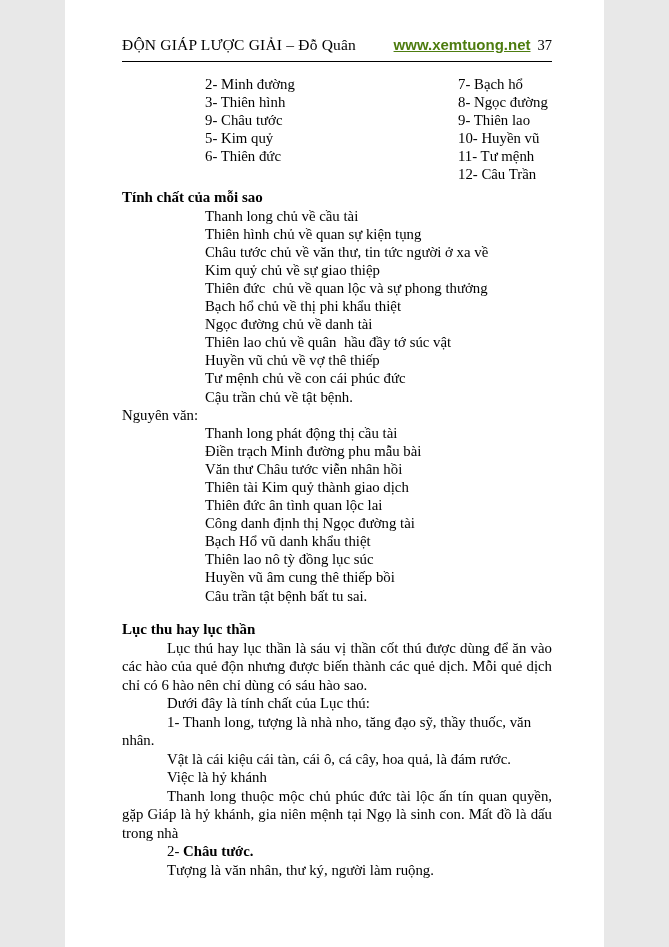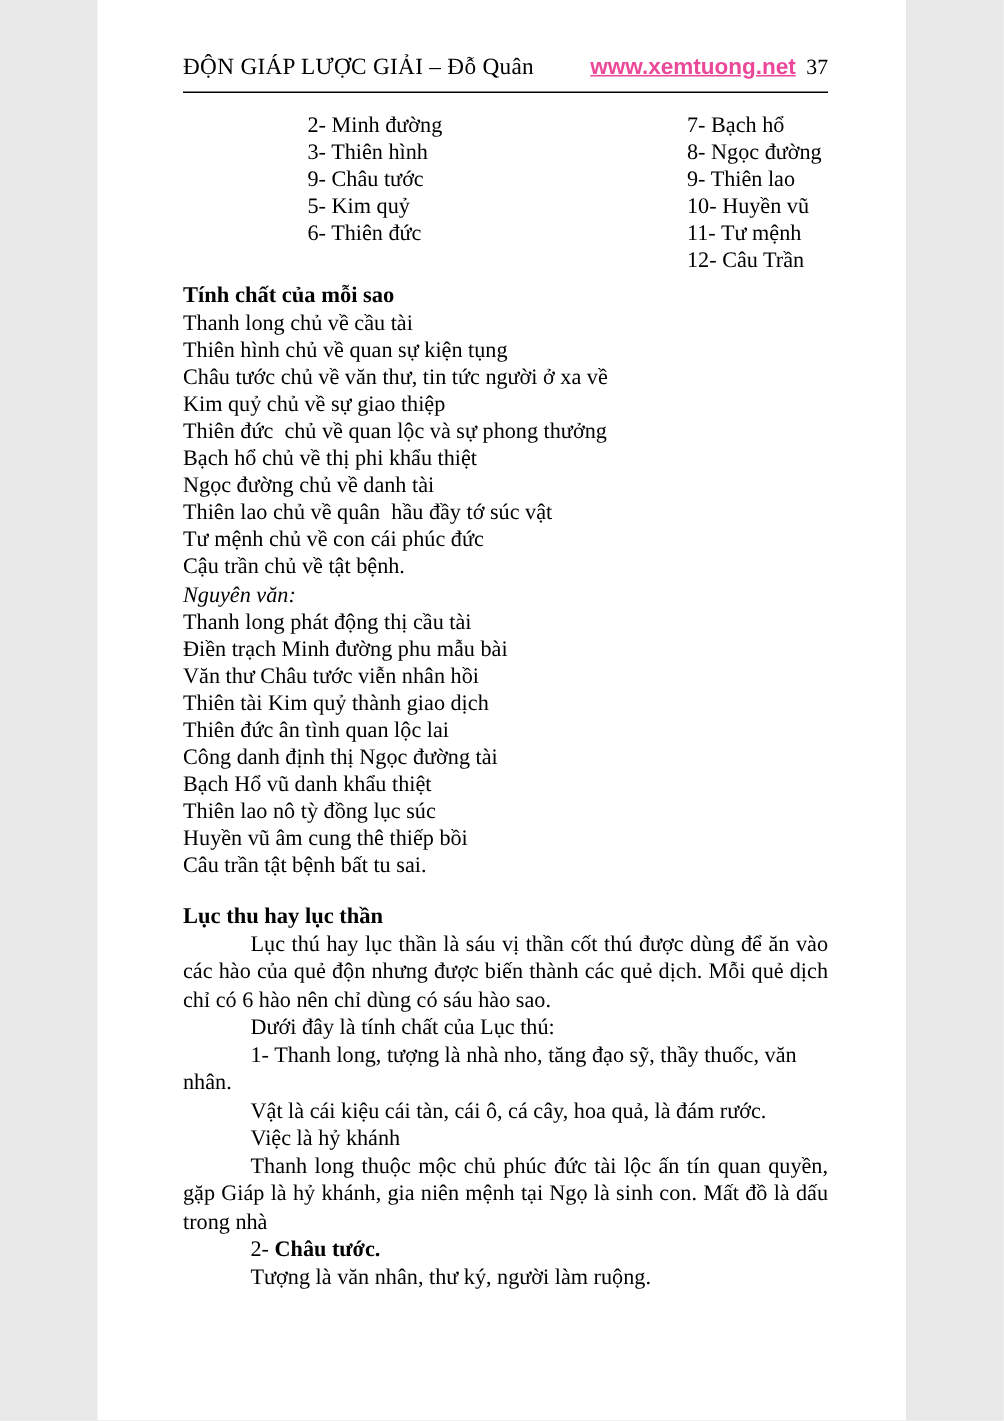--- a/index.html
+++ b/index.html
@@ -26,23 +26,23 @@
   .page-num{font-size:14.5px;}
   .rule{border:none;border-top:1.6px solid #000;margin:7px 0 0 0;}
 
   
   .star-list{display:flex;margin-top:13px;font-size:14.8px;line-height:17.7px;}
   .star-col-left{margin-left:83px;width:253px;flex:none;}
   .star-col-right{flex:none;}
 
   
   .sec-heading{font-weight:bold;font-size:15px;line-height:19px;margin-top:4px;}
-  .indent-block{}
+  .indent-block{margin-left:83px;}
   .line{line-height:18.1px;font-size:14.8px;white-space:pre-wrap;}
-  .label-line{font-size:14.8px;line-height:18.1px;font-style:italic;}
+  .label-line{font-size:14.8px;line-height:18.1px;}
   .poem{margin-top:0;}
 
   
   .luc-than{margin-top:14px;}
   .luc-heading{font-weight:bold;font-size:15px;line-height:20px;}
   .para{
     font-size:14.8px;line-height:18.5px;margin:0;
     text-align:justify;text-indent:45px;
   }
   .para.no-justify{text-align:left;}
@@ -50,21 +50,21 @@
 </style>
 </head>
 <body>
 
 <div class="page">
   <div class="content">
 
     <div class="header">
       <span class="header-title">ĐỘN GIÁP LƯỢC GIẢI – Đỗ Quân</span>
       <span class="header-right">
-        <span class="site-link" style="color: #ec4899;">www.xemtuong.net</span>
+        <span class="site-link" style="color: #4d7c0f;">www.xemtuong.net</span>
         <span class="page-num">37</span>
       </span>
     </div>
     <hr class="rule">
 
     <div class="star-list">
       <div class="star-col-left">
         <div class="line">2- Minh đường</div>
         <div class="line">3- Thiên hình</div>
         <div class="line">9- Châu tước</div>
@@ -84,20 +84,21 @@
     <div class="sec-heading">Tính chất của mỗi sao</div>
     <div class="indent-block">
       <div class="line">Thanh long chủ về cầu tài</div>
       <div class="line">Thiên hình chủ về quan sự kiện tụng</div>
       <div class="line">Châu tước chủ về văn thư, tin tức người ở xa về</div>
       <div class="line">Kim quỷ chủ về sự giao thiệp</div>
       <div class="line">Thiên đức  chủ về quan lộc và sự phong thưởng</div>
       <div class="line">Bạch hổ chủ về thị phi khẩu thiệt</div>
       <div class="line">Ngọc đường chủ về danh tài</div>
       <div class="line">Thiên lao chủ về quân  hầu đầy tớ súc vật</div>
+      <div class="line">Huyền vũ chủ về vợ thê thiếp</div>
       <div class="line">Tư mệnh chủ về con cái phúc đức</div>
       <div class="line">Cậu trần chủ về tật bệnh.</div>
     </div>
 
     <div class="label-line">Nguyên văn:</div>
     <div class="indent-block poem">
       <div class="line">Thanh long phát động thị cầu tài</div>
       <div class="line">Điền trạch Minh đường phu mẫu bài</div>
       <div class="line">Văn thư Châu tước viễn nhân hồi</div>
       <div class="line">Thiên tài Kim quỷ thành giao dịch</div>

